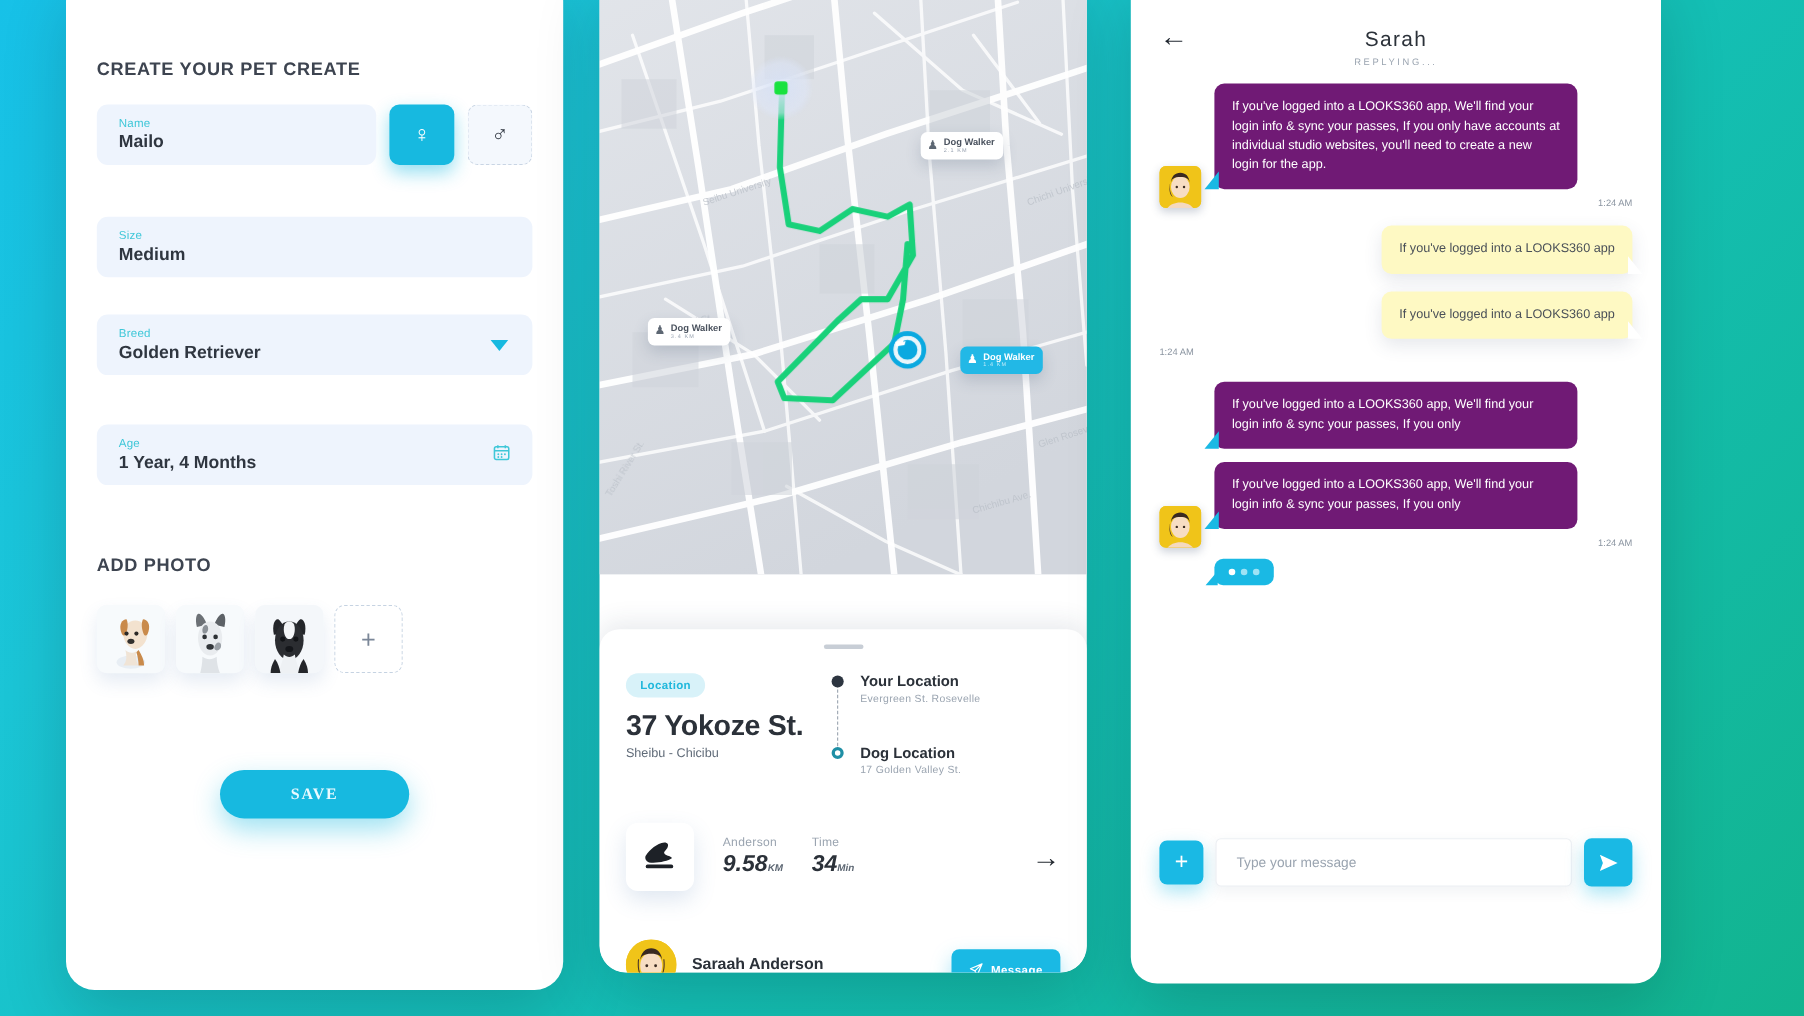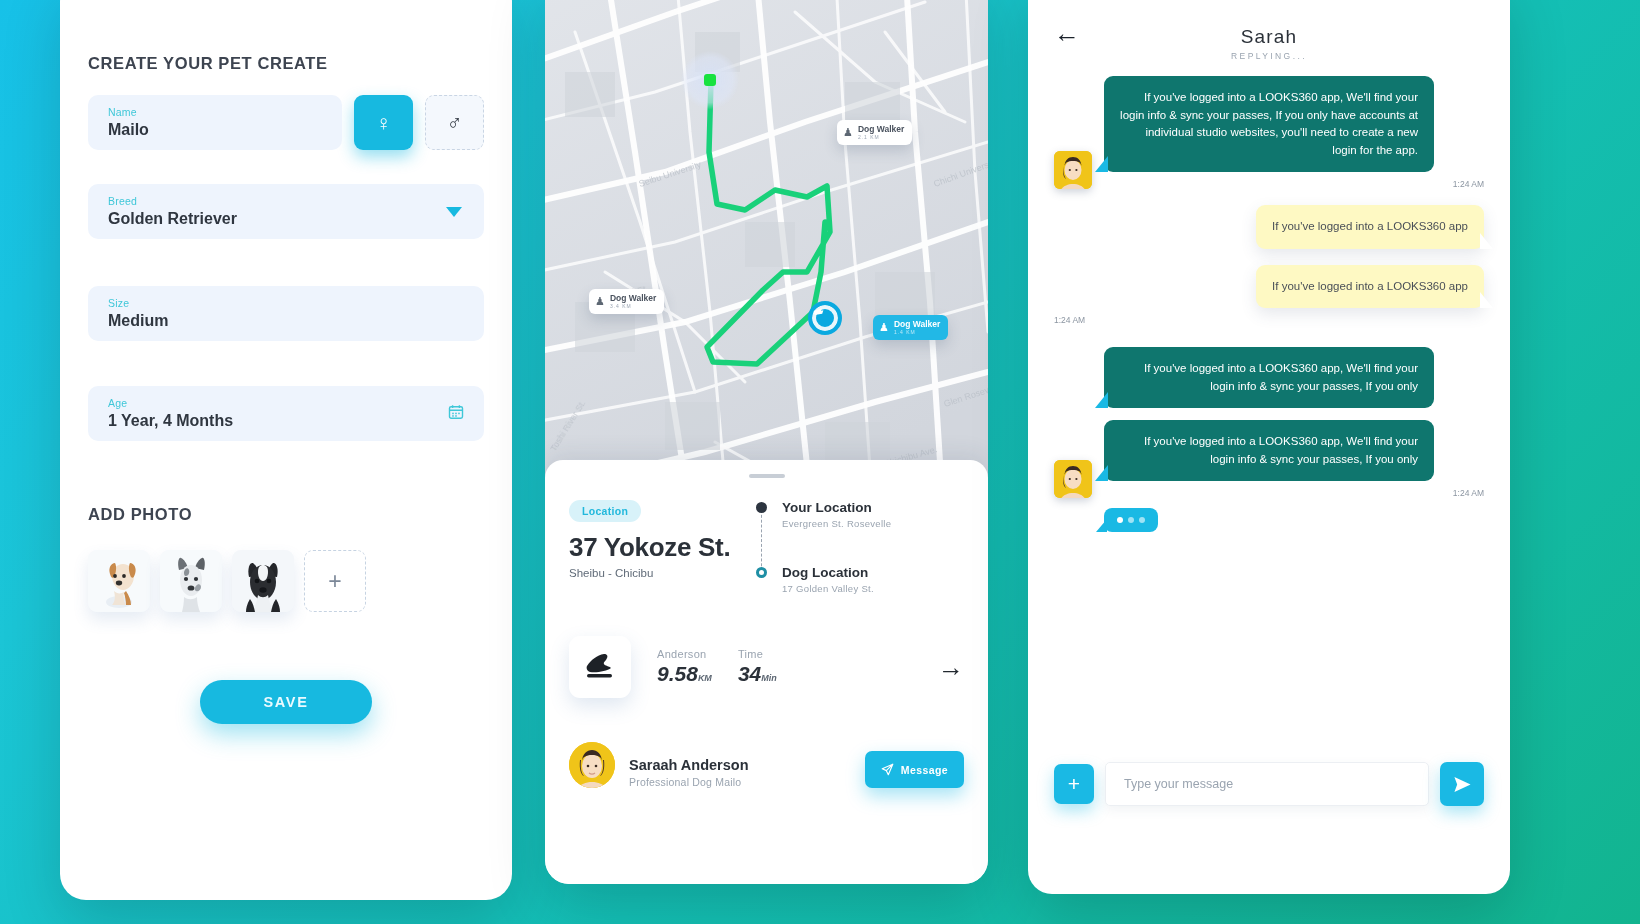--- a/index.html
+++ b/index.html
@@ -82,24 +82,24 @@
     background: #f6f9fc; overflow: hidden; position: relative;
     box-shadow: 0 8px 16px rgba(80,120,180,.14);
   }
   .thumb svg { position: absolute; left: 0; top: 0; }
   .thumb.add {
     background: #fff; border: 1.6px dashed #c6d3e2;
     display: flex; align-items: center; justify-content: center;
     color: #7b8798; font-size: 23px; box-shadow: none;
   }
   .save-btn {
-    margin: 68px auto 0; display: block;
+    margin: 88px auto 0; display: block;
     width: 172px; height: 44px; border: none; border-radius: 23px;
     background: #17b9e0; color: #eafaff;
-    font-family: Liberation Sans, sans-serif; font-size: 14.5px; font-weight: bold; letter-spacing: 1.6px;
+    font-family: Liberation Serif, serif; font-size: 14.5px; font-weight: bold; letter-spacing: 1.6px;
     box-shadow: 0 10px 24px rgba(23,185,224,.42); cursor: pointer;
   }
 
   
   #panel-map {
     left: 545px; top: -28px;
     width: 443px; height: 912px;
     border-radius: 24px;
     box-shadow: 0 22px 60px rgba(0,0,0,.16);
   }
@@ -126,21 +126,21 @@
   .pulse .dot { width: 12px; height: 12px; border-radius: 3px; background: #18e23f; }
   .dogmark {
     position: absolute; width: 34px; height: 34px; border-radius: 50%;
     background: #0aa9e0; border: 4px solid #0aa9e0;
     display: flex; align-items: center; justify-content: center;
     color: #fff; font-size: 13px;
     box-shadow: inset 0 0 0 4px #e9f6fb;
   }
 
   .sheet {
-    position: absolute; left: 0; right: 0; bottom: 0; height: 424px;
+    position: absolute; left: 0; right: 0; bottom: 0; height: 312px;
     background: #fff; border-radius: 18px 18px 24px 24px;
     box-shadow: 0 -6px 22px rgba(40,60,90,.10);
     padding: 0 24px;
   }
   .grabber { width: 36px; height: 4px; border-radius: 3px; background: #c8ced6; margin: 14px auto 0; }
   .sheet-top { display: flex; justify-content: space-between; margin-top: 22px; }
   .badge {
     display: inline-block; background: #d8f2f9; color: #21b8dc;
     font-size: 10.5px; font-weight: bold; letter-spacing: .3px;
     padding: 5px 13px; border-radius: 11px;
@@ -220,21 +220,21 @@
     font-size: 11.5px; line-height: 17.5px; max-width: 330px;
   }
   .bub.in {
     background: #fef9c3; color: #4a5058; margin-left: auto;
     box-shadow: 0 6px 16px rgba(60,80,110,.13);
   }
   .bub.in::after {
     content: ""; position: absolute; right: -9px; bottom: 0;
     border-left: 13px solid #fff; border-top: 16px solid transparent;
   }
-  .bub.out { background: #0f766e; color: #fff; text-align: right; }
+  .bub.out { background: #701a75; color: #fff; }
   .bub.out::after {
     content: ""; position: absolute; left: -9px; bottom: 0;
     border-right: 13px solid #1ab9e4; border-top: 16px solid transparent;
   }
   .stamp { font-size: 8.5px; color: #8b95a1; margin-top: 7px; }
   .stamp.r { text-align: right; }
   .typing {
     display: inline-flex; gap: 5px; align-items: center;
     background: #1ab9e4; border-radius: 8px; padding: 9px 13px; position: relative;
   }
@@ -279,29 +279,29 @@
       <span class="val">Mailo</span>
     </div>
     <div class="sexbtn on">
       <span>♀</span>
     </div>
     <div class="sexbtn off">
       <span>♂</span>
     </div>
   </div>
 
+  <div class="field" style="margin-top:47px">
+    <span class="lab">Size</span>
+    <span class="val">Medium</span>
+  </div>
+
   <div class="field" style="margin-top:34px">
     <span class="lab">Breed</span>
     <span class="val">Golden Retriever</span>
     <span class="caret"></span>
-  </div>
-
-  <div class="field" style="margin-top:47px">
-    <span class="lab">Size</span>
-    <span class="val">Medium</span>
   </div>
 
   <div class="field" style="margin-top:45px">
     <span class="lab">Age</span>
     <span class="val">1 Year, 4 Months</span>
     <span class="cal-icon">
       <svg width="16" height="16" viewBox="0 0 16 16" fill="none" stroke="#3fc7d8" stroke-width="1.4">
         <rect x="1.5" y="2.7" width="13" height="11.5" rx="1.6"></rect>
         <path d="M1.5 6.2h13M4.6 1.3v2.6M11.4 1.3v2.6"></path>
         <circle cx="5" cy="9.4" r=".85" fill="#3fc7d8" stroke="none"></circle>

